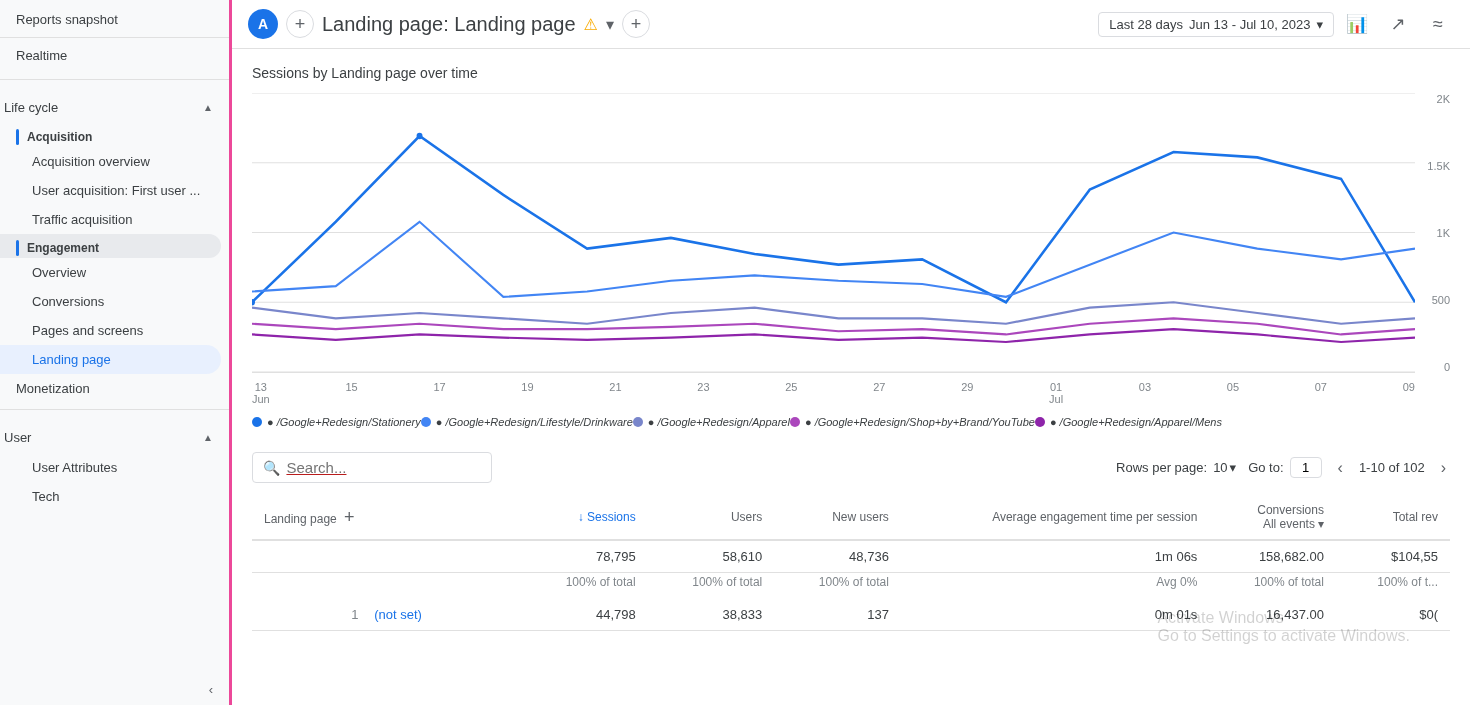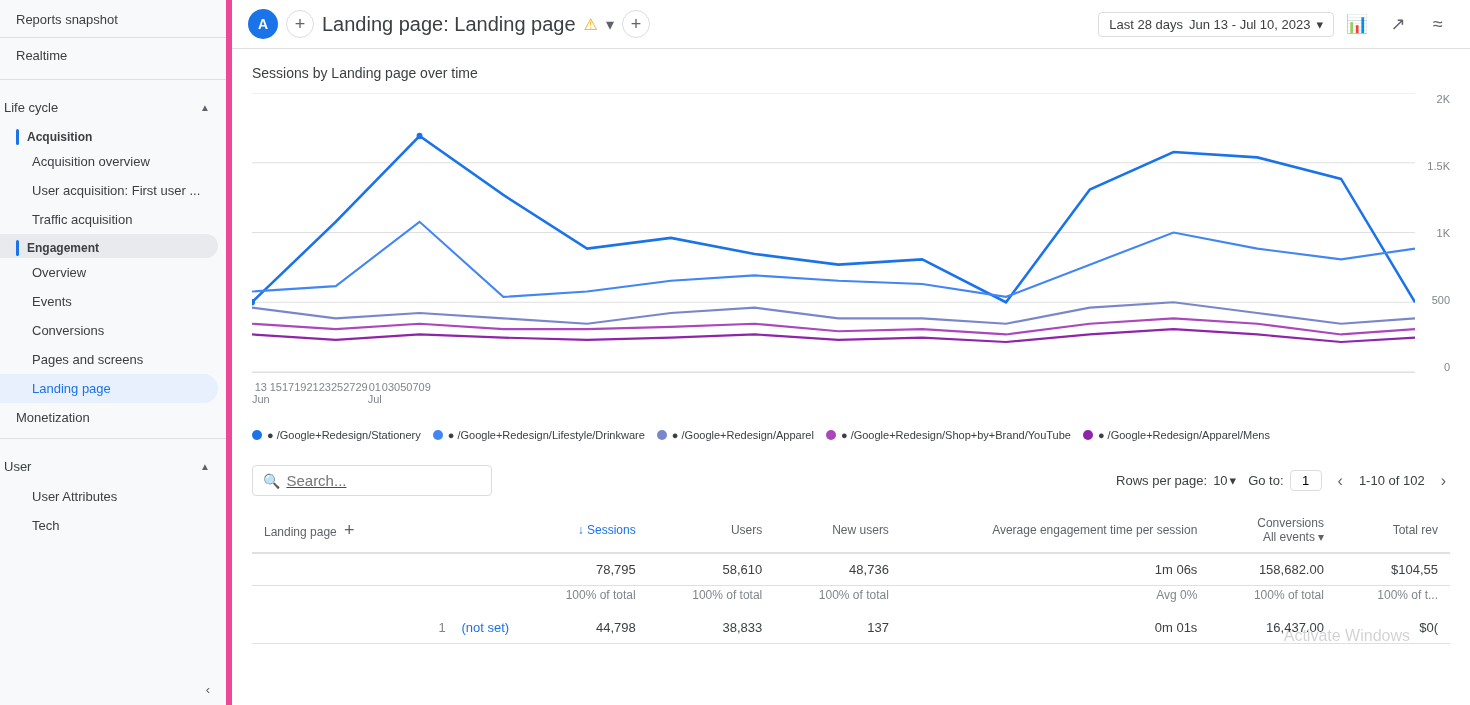--- a/index.html
+++ b/index.html
@@ -5,21 +5,21 @@
     * { box-sizing: border-box; margin: 0; padding: 0; }
     body { font-family: 'Google Sans', Arial, sans-serif; font-size: 13px; color: #3c4043; background: #f8f9fa; display: flex; height: 705px; overflow: hidden; }
 
     
     .sidebar {
       width: 232px;
       min-width: 232px;
       background: #f8f9fa;
       height: 100%;
       overflow-y: auto;
-      border-right: 6px solid #ec4899;
+      border-right: 3px solid #ec4899;
       display: flex;
       flex-direction: column;
     }
     .sidebar-reports-snapshot {
       padding: 12px 16px 10px 16px;
       font-size: 13px;
       font-weight: 500;
       color: #3c4043;
       border-bottom: 1px solid #e0e0e0;
     }
@@ -209,21 +209,21 @@
       font-size: 14px;
       color: #3c4043;
       margin-bottom: 12px;
       font-weight: 400;
     }
 
     
     .chart-container {
       position: relative;
       height: 320px;
-      margin-bottom: 16px;
+      margin-bottom: 3px;
     }
     .chart-y-labels {
       position: absolute;
       right: 0;
       top: 0;
       bottom: 40px;
       width: 30px;
       display: flex;
       flex-direction: column;
       justify-content: space-between;
@@ -239,34 +239,35 @@
       bottom: 40px;
       border-bottom: 1px solid #e0e0e0;
     }
     .chart-x-labels {
       position: absolute;
       bottom: 0;
       left: 0;
       right: 35px;
       height: 36px;
       display: flex;
+      justify-content: space-between;
       align-items: flex-start;
       padding-top: 4px;
     }
     .x-label { font-size: 11px; color: #80868b; text-align: center; }
     .x-label .month { display: block; }
 
     
     .chart-legend {
       display: flex;
       flex-wrap: wrap;
-      gap: 12px;
       margin-bottom: 16px;
       font-size: 11px;
       color: #3c4043;
+      font-style: italic;
     }
     .legend-item {
       display: flex;
       align-items: center;
       gap: 5px;
       cursor: pointer;
     }
     .legend-dot {
       width: 10px;
       height: 10px;
@@ -360,21 +361,21 @@
       font-size: 12px;
     }
     .data-table th:first-child { text-align: left; }
     .data-table th.sorted { color: #1a73e8; }
     .data-table td {
       text-align: right;
       padding: 8px 12px;
       border-bottom: 1px solid #e0e0e0;
       color: #3c4043;
     }
-    .data-table td:first-child { text-align: right; }
+    .data-table td:first-child { text-align: center; }
     .subtotal-row td {
       font-size: 12px;
       color: #80868b;
       padding-top: 2px;
       padding-bottom: 10px;
       border-bottom: none;
     }
     .total-block { display: flex; flex-direction: column; align-items: flex-end; }
     .total-val { font-weight: 500; }
 
@@ -426,23 +427,20 @@
   </div>
   <div class="sidebar-item">
     <span>Traffic acquisition</span>
   </div>
 
   <div class="sidebar-category" style="background: #e8eaed; border-radius: 0 20px 20px 0; margin-right: 8px; ">
     <span>Engagement</span>
   </div>
   <div class="sidebar-item">
     <span>Overview</span>
-  </div>
-  <div class="sidebar-item">
-    <span>Events</span>
   </div>
   <div class="sidebar-item">
     <span>Conversions</span>
   </div>
   <div class="sidebar-item">
     <span>Pages and screens</span>
   </div>
   <div class="sidebar-item active">
     <span>Landing page</span>
   </div>
@@ -688,15 +686,16 @@
           <td>137</td>
           <td>0m 01s</td>
           <td>16,437.00</td>
           <td>$0(</td>
         </tr>
       </tbody>
     </table>
 
     <div style="position:fixed;bottom:60px;right:60px;color:rgba(0,0,0,0.18);font-size:16px;pointer-events:none;text-align:left;">
       <div>Activate Windows</div>
+      <div>Go to Settings to activate Windows.</div>
     </div>
   </div>
 </div>
 
 </body></html>

